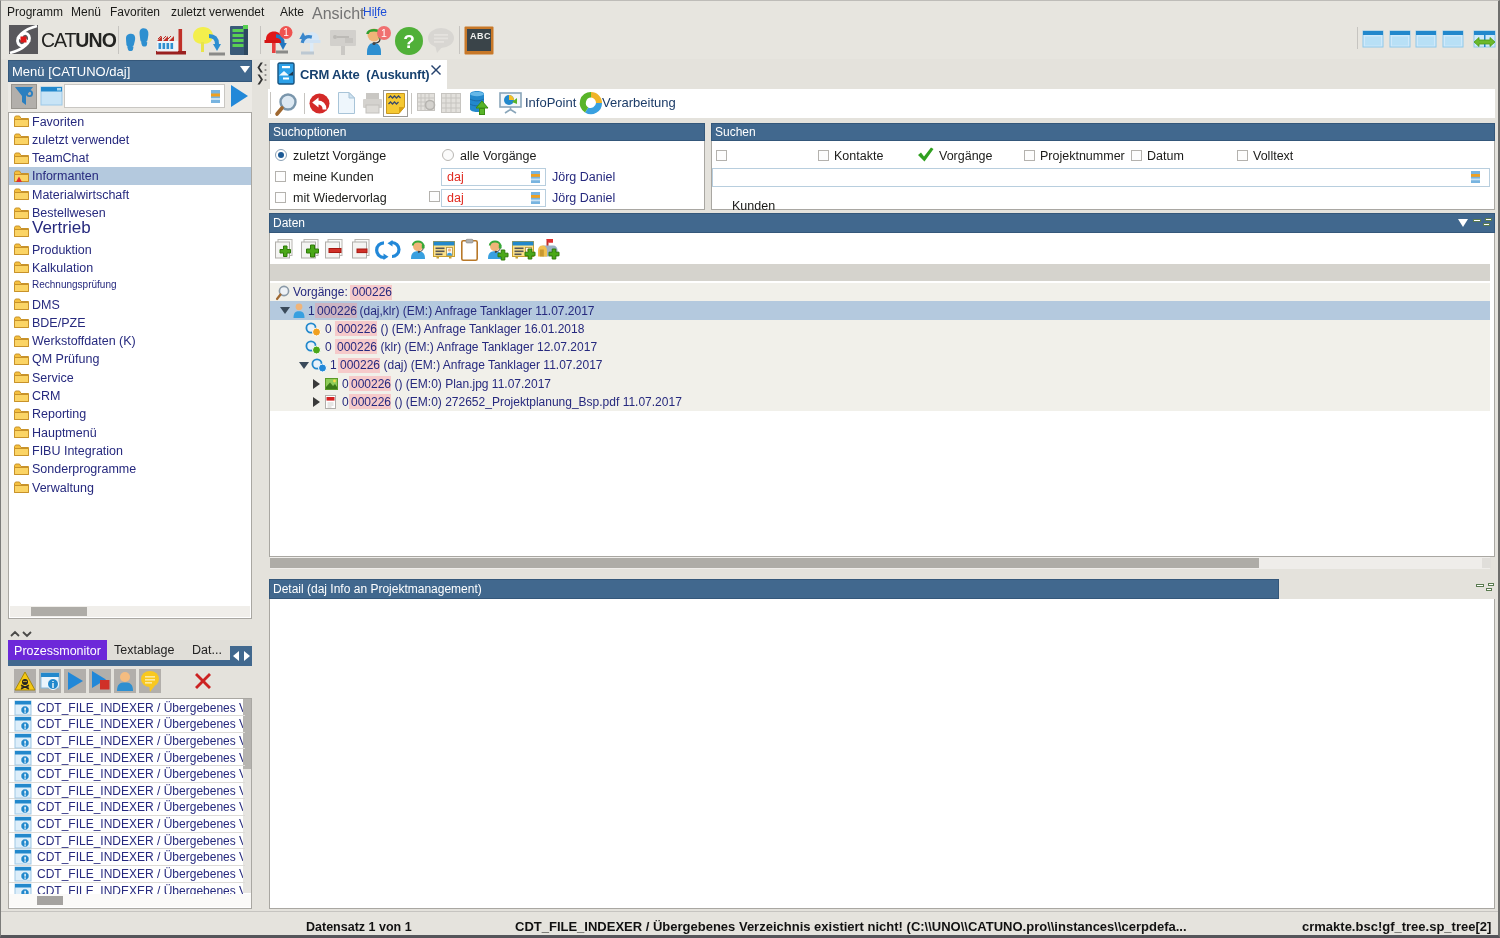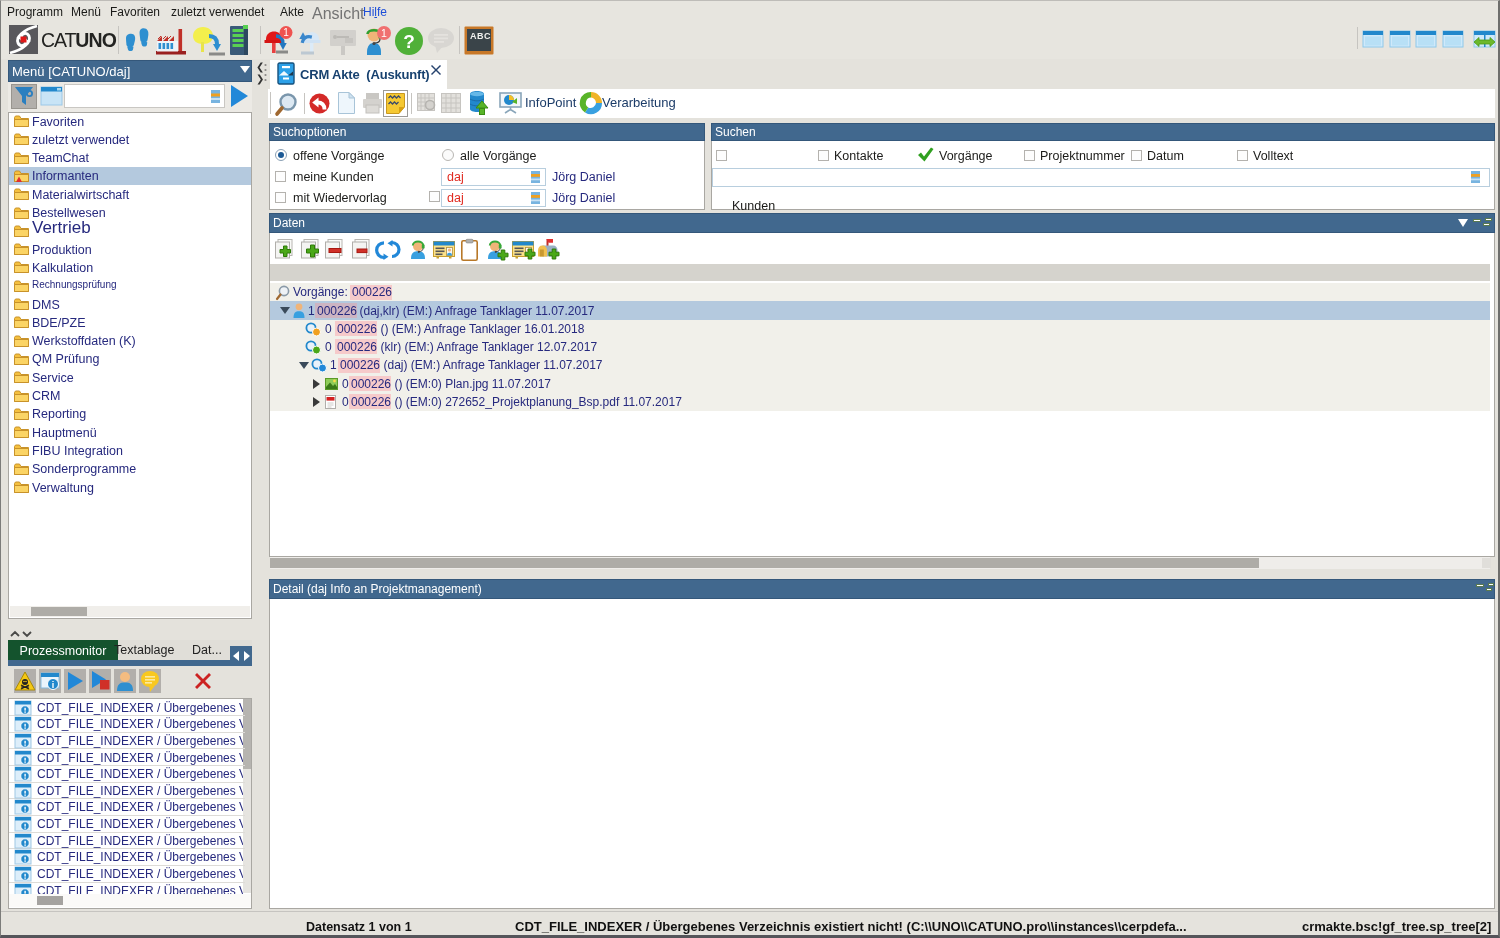--- a/index.html
+++ b/index.html
@@ -320,21 +320,21 @@
 <div class="abs" style="left:30px;top:606px;width:56px;height:9px;background:#aeaca7;"></div>
 
 <div class="abs" style="left:255px;top:60px;width:9px;height:12px;font-size:10px;color:#333;line-height:12px;">❮</div>
 <div class="abs" style="left:255px;top:72px;width:9px;height:12px;font-size:10px;color:#333;line-height:12px;">❯</div>
 
 <svg style="left:9px;top:629px" width="26" height="8" viewBox="0 0 26 8">
       <path d="M1 6 L5 2 L9 6 M13 2 L17 6 L21 2" fill="none" stroke="#4a4a48" stroke-width="1.8"></path>
     </svg>
 
 <div class="abs" style="left:7px;top:639px;width:244px;height:26px;background:#e0ded8;"></div>
-<div class="abs" style="left:7px;top:639px;width:110px;height:26px;background:#14532d;color:#fff;font-size:12.5px;text-align:center;line-height:22px;">Prozessmonitor</div>
+<div class="abs" style="left:7px;top:639px;width:99px;height:26px;background:#6d28d9;color:#fff;font-size:12.5px;text-align:center;line-height:22px;">Prozessmonitor</div>
 <div class="abs" style="left:7px;top:659px;width:244px;height:6px;background:#41688e;"></div>
 <div class="abs" style="left:113px;top:642px;font-size:12.5px;color:#222;">Textablage</div>
 <div class="abs" style="left:191px;top:642px;font-size:12.5px;color:#222;">Dat...</div>
 <div class="abs" style="left:229px;top:645px;width:22px;height:20px;background:#41688e;"></div>
 <svg style="left:231px;top:650px" width="19" height="10" viewBox="0 0 19 10">
       <path d="M7 0 L7 10 L1 5Z" fill="#fff"></path>
       <path d="M12 0 L12 10 L18 5Z" fill="#fff"></path>
     </svg>
 
 <svg style="left:13px;top:668px" width="22" height="24" viewBox="0 0 22 24">
@@ -568,21 +568,21 @@
  <path d="M22 11 A11 11 0 0 1 5 20.4 L8.2 15.5 A5.5 5.5 0 0 0 16 11Z" fill="#38a0e0"></path>
  <path d="M5 20.4 A11 11 0 0 1 11 0 L11 5.5 A5.5 5.5 0 0 0 8.2 15.5Z" fill="#58b428"></path>
 </svg>
 <div class="abs" style="left:601px;top:94px;font-size:13px;color:#1c3c68;">Verarbeitung</div>
 
 <div class="hdr" style="left:268px;top:122px;width:436px;height:18px;">Suchoptionen</div>
 <div class="bodybox" style="left:268px;top:140px;width:436px;height:69px;"></div>
 
 <div class="abs" style="left:274px;top:148px;width:12px;height:12px;border-radius:50%;background:#fff;border:1px solid #8aa0b4;"></div>
 <div class="abs" style="left:277px;top:151px;width:6px;height:6px;border-radius:50%;background:#1c5a96;"></div>
-<div class="lbl" style="left:292px;top:148px;">offene Vorgänge</div>
+<div class="lbl" style="left:292px;top:148px;">zuletzt Vorgänge</div>
 <div class="abs" style="left:441px;top:148px;width:12px;height:12px;border-radius:50%;background:#fbfbfb;border:1px solid #b8b6b2;"></div>
 <div class="lbl" style="left:459px;top:148px;">alle Vorgänge</div>
 
 <div class="cb" style="left:274px;top:170px;"></div>
 <div class="lbl" style="left:292px;top:169px;">meine Kunden</div>
 <div class="abs white" style="left:440px;top:167px;width:105px;height:18px;border:1px solid #b8cede;"></div>
 <div class="abs" style="left:446px;top:169px;font-size:12.5px;color:#e02a20;">daj</div>
 <svg style="left:530px;top:170px" width="9" height="12" viewBox="0 0 9 12">
       <rect width="9" height="12" fill="#78b4e0"></rect>
       <rect y="3" width="9" height="2.8" fill="#f0a020"></rect>
@@ -774,21 +774,21 @@
     </svg>
 <div class="abs navy" style="left:341px;top:394.0px;font-size:12px;white-space:nowrap;">0</div>
 <div class="abs" style="left:348px;top:393.3px;width:42px;height:15px;background:#f6caca;"></div>
     <div class="abs navy" style="left:350px;top:394.0px;font-size:12px;">000226</div>
 <div class="abs navy" style="left:393.5px;top:394.0px;font-size:12px;white-space:nowrap;">() (EM:0) 272652_Projektplanung_Bsp.pdf 11.07.2017</div>
 
 <div class="abs" style="left:269px;top:556px;width:1220px;height:12px;background:#efedea;"></div>
 <div class="abs" style="left:269px;top:557px;width:989px;height:10px;background:#aeacA7;"></div>
 <div class="abs" style="left:1481px;top:557px;width:9px;height:10px;background:#e0dedA;"></div>
 
-<div class="hdr" style="left:268px;top:578px;width:1226px;height:20px;">Detail (daj Info an Projektmanagement)</div>
+<div class="hdr" style="left:268px;top:578px;width:1010px;height:20px;">Detail (daj Info an Projektmanagement)</div>
 <div class="abs" style="left:1475px;top:583px;width:8px;height:3px;background:#fff;border:1px solid #5a7a50;"></div>
 <div class="abs" style="left:1487px;top:582px;width:6px;height:3px;background:#fff;border:1px solid #5a7a50;"></div>
 <div class="abs" style="left:1485px;top:587px;width:6px;height:3px;background:#fff;border:1px solid #5a7a50;"></div>
 <div class="abs white" style="left:268px;top:598px;width:1226px;height:310px;border:1px solid #a9a7a2;border-top:none;"></div>
 
 <div class="abs" style="left:0;top:910px;width:1498px;height:25px;background:#e5e3dd;border-top:1px solid #c6c4c0;"></div>
 <div class="abs" style="left:305px;top:919px;font-size:12.5px;font-weight:bold;color:#111;">Datensatz 1 von 1</div>
 <div class="abs" style="left:514px;top:918px;font-size:13px;font-weight:bold;color:#111;">CDT_FILE_INDEXER / Übergebenes Verzeichnis existiert nicht! (C:\\UNO\\CATUNO.pro\\instances\\cerpdefa...</div>
 <div class="abs" style="left:1301px;top:918px;font-size:13px;font-weight:bold;color:#111;">crmakte.bsc!gf_tree.sp_tree[2]</div>
 

